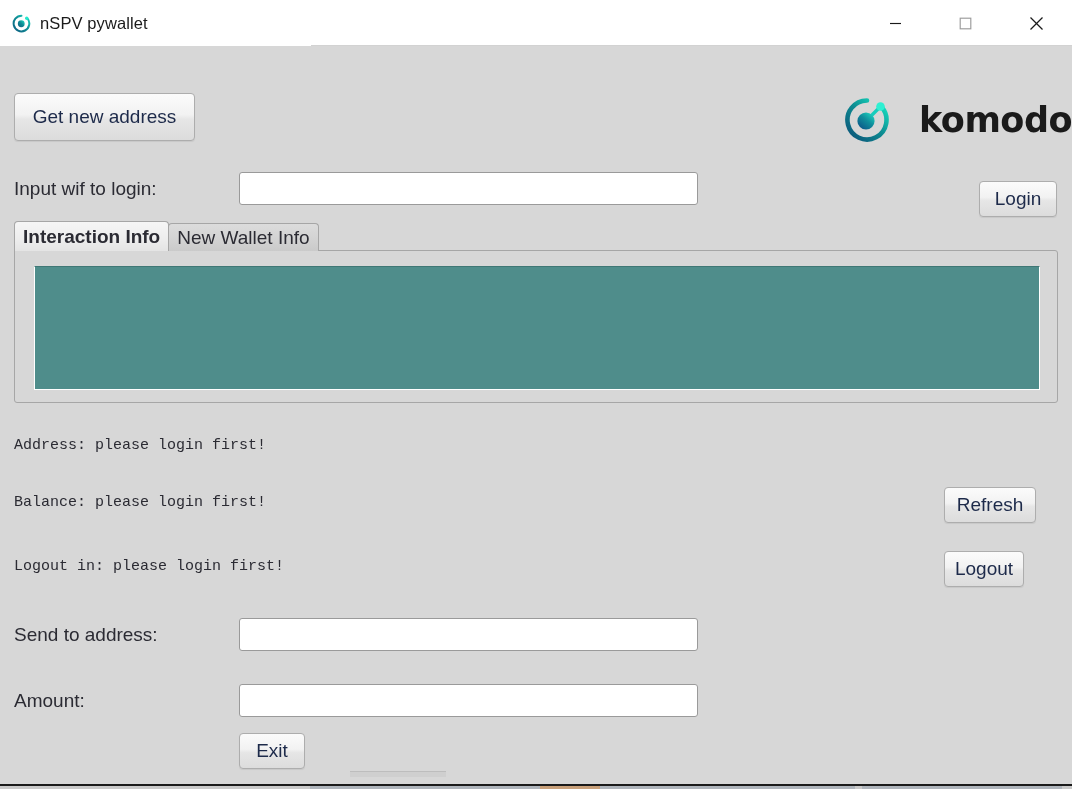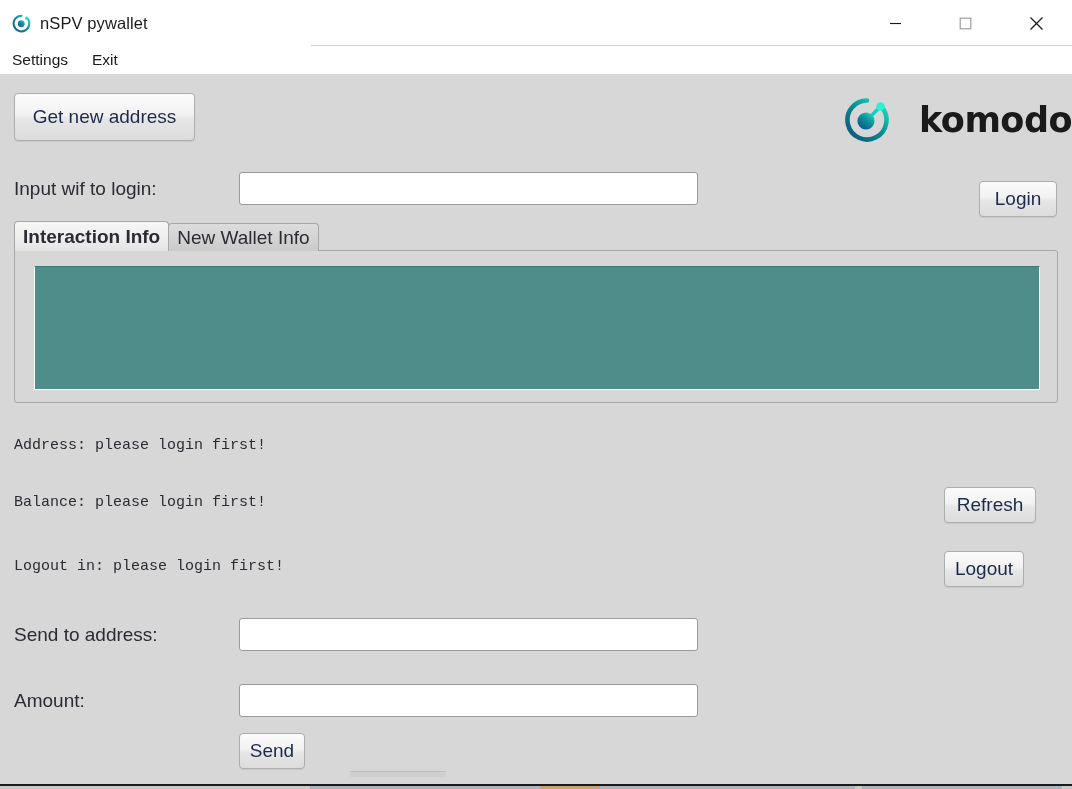--- a/index.html
+++ b/index.html
@@ -346,24 +346,20 @@
         <svg width="15" height="15" viewBox="0 0 15 15">
           <line x1="1.5" y1="1.5" x2="13.5" y2="13.5" stroke="#1a1a1a" stroke-width="1.2"></line>
           <line x1="13.5" y1="1.5" x2="1.5" y2="13.5" stroke="#1a1a1a" stroke-width="1.2"></line>
         </svg>
       </div>
     </div>
 
     <div class="title-separator"></div>
   </div>
 
-  <div class="menubar">
-    <div class="menu-item settings">Settings</div>
-    <div class="menu-item exit">Exit</div>
-  </div>
 
   <div class="client">
 
     <div class="btn" id="get-new-address">Get new address</div>
 
     <div class="brand">
       <span class="brand-mark">
         <svg class="brand-mark" viewBox="0 0 48 48" xmlns="http://www.w3.org/2000/svg">
           <defs>
             <linearGradient id="ringg" x1="0.15" y1="0.9" x2="0.9" y2="0.1">
@@ -407,21 +403,21 @@
 
     <div class="status-line" id="status-logout">Logout in: please login first!</div>
     <div class="btn" id="logout-btn">Logout</div>
 
     <div class="form-label" id="label-send-to">Send to address:</div>
     <input class="text-input" id="input-send-to" type="text" value="" placeholder="" style="">
 
     <div class="form-label" id="label-amount">Amount:</div>
     <input class="text-input" id="input-amount" type="text" value="" placeholder="" style="">
 
-    <div class="btn" id="send-btn">Send</div>
+    <div class="btn" id="send-btn">Exit</div>
 
   </div>
 
   <div class="resize-grip"></div>
   <div class="bottom-rule"></div>
   <div class="bottom-strip">
     <div class="bottom-chip" style="left:310px;width:230px;"></div>
     <div class="bottom-chip" style="left:540px;width:60px;background:#c8a07a;"></div>
     <div class="bottom-chip" style="left:600px;width:255px;"></div>
     <div class="bottom-chip" style="left:862px;width:200px;"></div>

